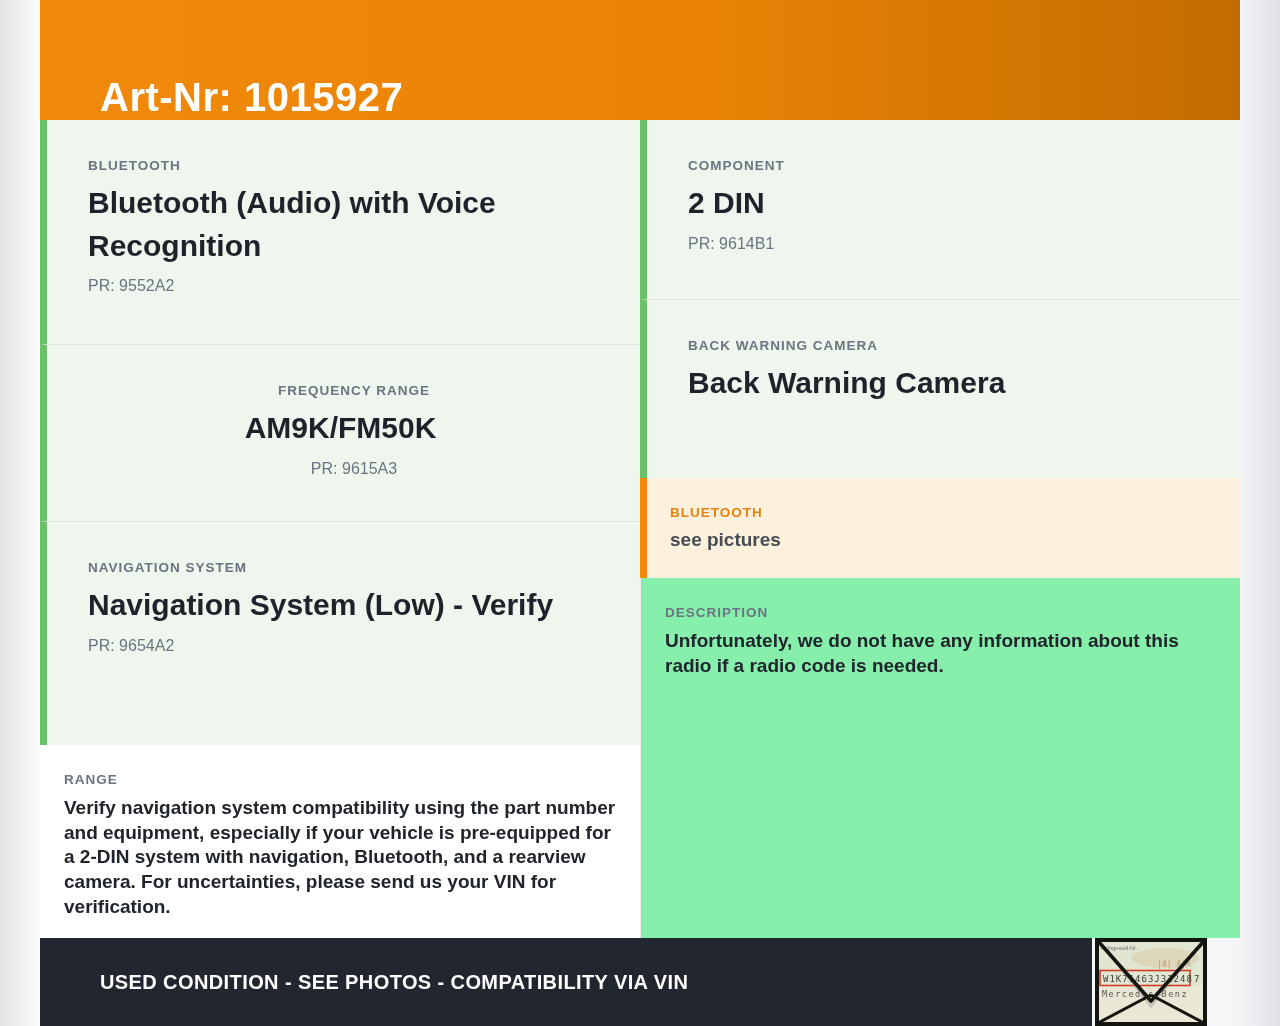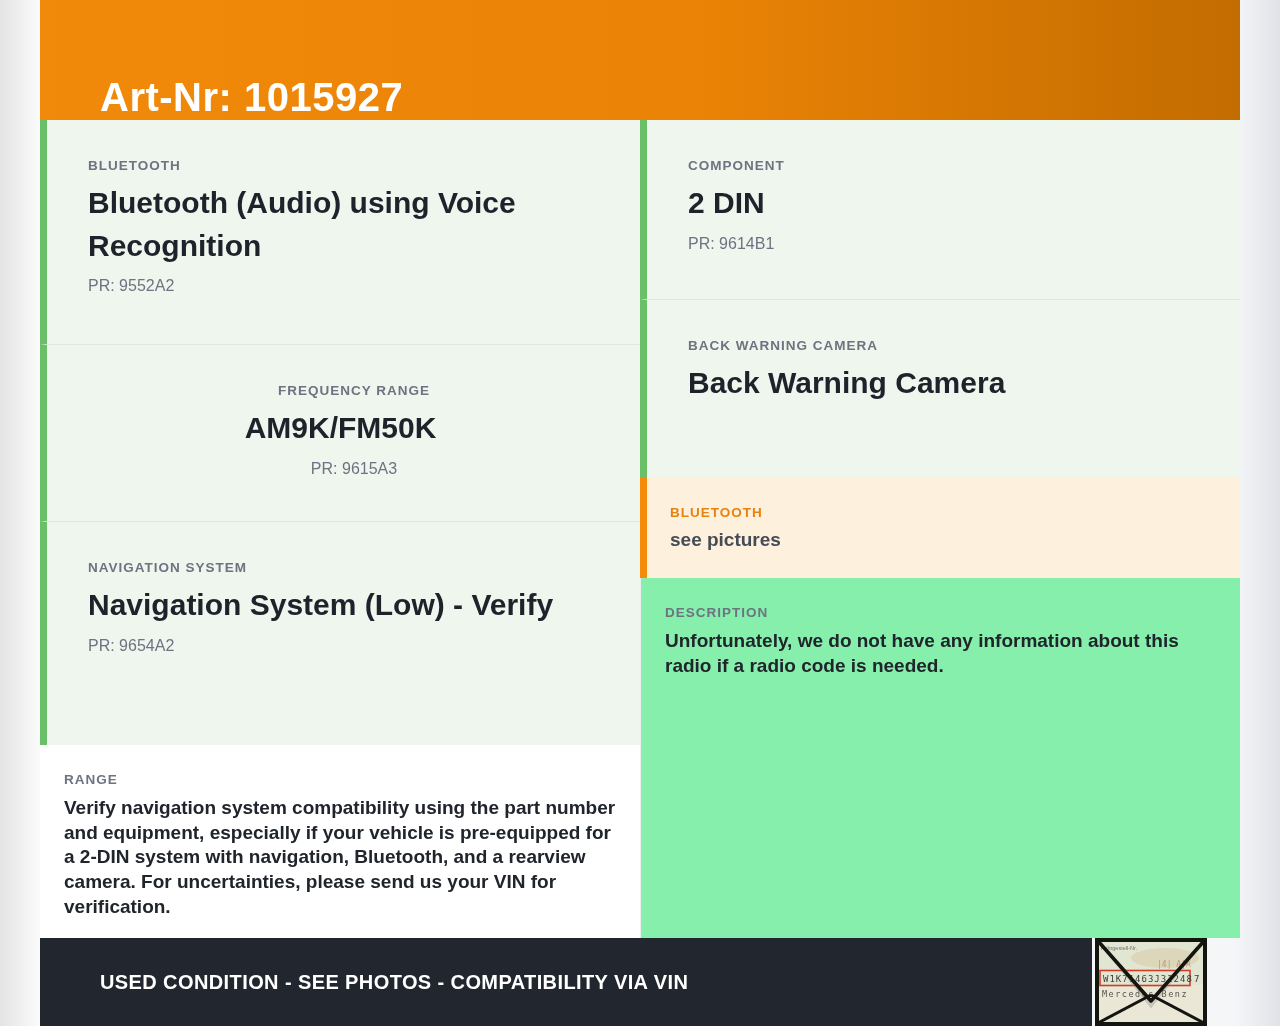--- a/index.html
+++ b/index.html
@@ -95,21 +95,21 @@
 
     <div class="header">
       <h1>Art-Nr: 1015927</h1>
     </div>
 
     <div class="content">
 
       <div class="col">
         <div class="card sep h-bluetooth">
           <div class="card-label">BLUETOOTH</div>
-          <div class="card-title">Bluetooth (Audio) using Voice Recognition</div>
+          <div class="card-title">Bluetooth (Audio) with Voice Recognition</div>
           <div class="card-pr">PR: 9552A2</div>
         </div>
         <div class="card sep h-frequency">
           <div class="card-label">FREQUENCY RANGE</div>
           <div class="card-title">AM9K/FM50K</div>
           <div class="card-pr">PR: 9615A3</div>
         </div>
         <div class="card h-navigation">
           <div class="card-label">NAVIGATION SYSTEM</div>
           <div class="card-title">Navigation System (Low) - Verify</div>

